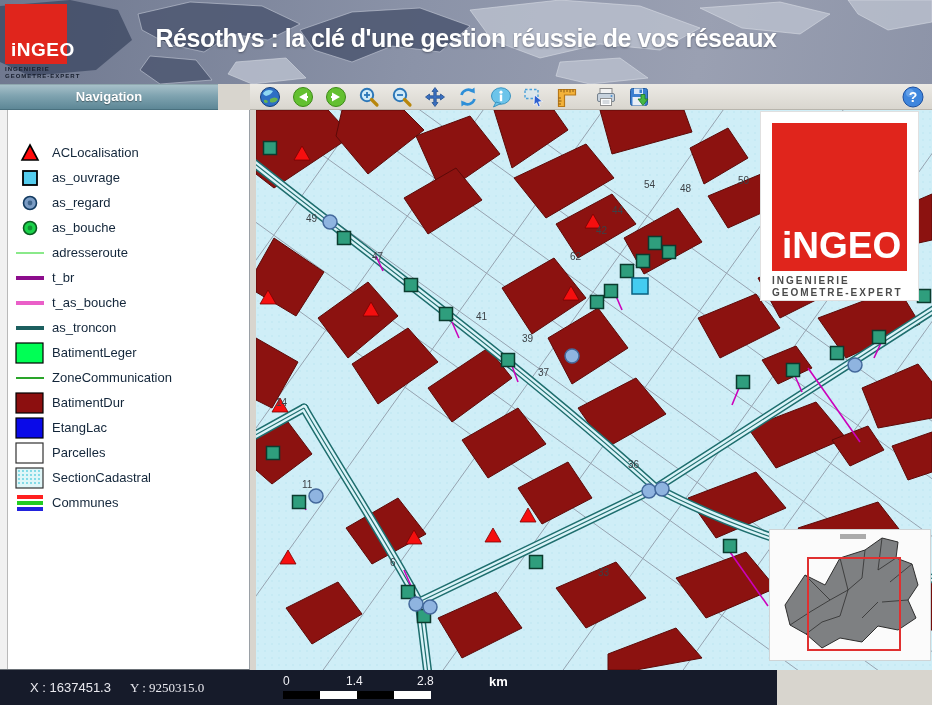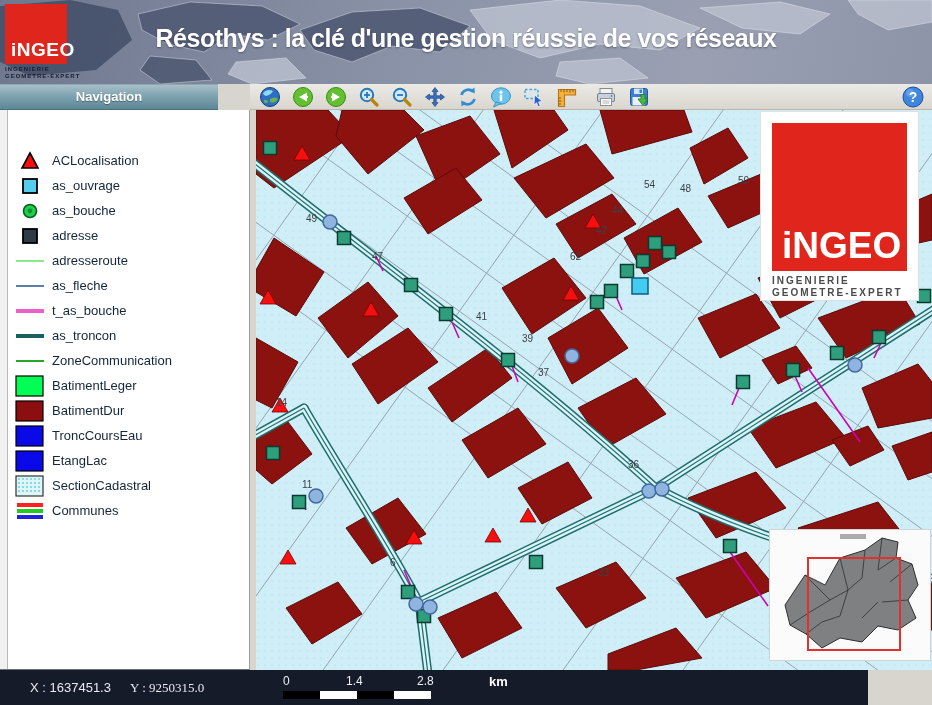--- a/index.html
+++ b/index.html
@@ -30,38 +30,38 @@
              background:linear-gradient(#eceae5,#d9d6cf); border-bottom:1px solid #b8b5ad;
              display:flex; align-items:center; padding-left:8px; gap:9px; }
   .tool-btn { width:24px; height:24px; display:flex; align-items:center; justify-content:center; cursor:pointer; }
   .tool-btn svg { width:22px; height:22px; }
   #help-btn { position:absolute; right:7px; top:0px; }
 
   
   #nav-panel { position:absolute; left:0; top:110px; width:250px; height:560px; background:#ffffff;
                border-right:1px solid #9aa0a6; border-bottom:1px solid #6a7076; overflow:hidden; }
   #panel-splitter { position:absolute; left:0; top:0; width:8px; height:100%; background:#f1f1f1; border-right:1px solid #b9b9b9; }
-  #legend { position:absolute; left:8px; top:30px; right:0;margin-top:8px; }
+  #legend { position:absolute; left:8px; top:30px; right:0; }
   .legend-row { height:25px; display:flex; align-items:center; cursor:pointer; }
   .legend-swatch { width:44px; display:flex; justify-content:center; align-items:center; flex:0 0 44px; }
   .legend-label { color:#13263a; font-size:13px; }
 
   
   #map { position:absolute; left:256px; top:110px; width:676px; height:560px; background:#cfeef7; overflow:hidden; cursor:crosshair; }
   #map > svg { position:absolute; left:0; top:0; }
   #map-logo { position:absolute; left:505px; top:2px; width:157px; height:188px; background:#ffffff;
               box-shadow:0 0 0 1px #e0e0e0; }
   #map-logo .red-sq { position:absolute; left:11px; top:11px; width:135px; height:148px; background:#e0251c; }
   #map-logo .ingeo { position:absolute; left:10px; bottom:4px; color:#fff; font-weight:bold; font-size:37px; letter-spacing:0; }
   #map-logo .sub { position:absolute; left:11px; top:163px; color:#4b4b4b; font-size:10px; font-weight:bold; letter-spacing:2px; line-height:12px; }
   #overview { position:absolute; left:514px; top:420px; width:160px; height:130px; background:#fbfbfb;
               box-shadow:0 0 0 1px #cfd4d6; cursor:pointer; }
 
   
-  #statusbar { position:absolute; left:0; top:670px; width:868px; height:35px; background:#161b2a; color:#e9e9ef; }
+  #statusbar { position:absolute; left:0; top:670px; width:777px; height:35px; background:#161b2a; color:#e9e9ef; }
   #coord-x { position:absolute; left:30px; top:10px; font-size:13px; }
   #coord-y { position:absolute; left:130px; top:10px; font-size:13px;font-family:Liberation Serif, serif; }
   #scale { position:absolute; left:283px; top:4px; width:220px; height:28px; }
   .scale-tick { position:absolute; top:0; font-size:12px; color:#f0f0f5; }
   #scale-unit { position:absolute; left:186px; top:0; font-size:13px; font-weight:bold; color:#ffffff;padding-left:20px; }
   #scale-bar { position:absolute; left:0; top:17px; width:148px; height:8px; background:#ffffff; display:flex; }
   #scale-bar .seg { flex:1; height:100%; }
 </style>
 </head>
 <body>
@@ -220,105 +220,106 @@
           <span class="legend-swatch">
             <svg width="32" height="22" viewBox="0 0 32 22">
               <rect x="9" y="4" width="14" height="14" fill="#55cdee" stroke="#000000" stroke-width="1.8"></rect>
             </svg>
           </span>
           <span class="legend-label">as_ouvrage</span>
         </div>
         <div class="legend-row">
           <span class="legend-swatch">
             <svg width="32" height="22" viewBox="0 0 32 22">
+              <circle cx="16" cy="11" r="6.5" fill="#7b9cc4" stroke="#123a60" stroke-width="1.6"></circle>
+              <circle cx="16" cy="11" r="2.4" fill="#123a60" opacity="0.55"></circle>
+            </svg>
+          </span>
+          <span class="legend-label">as_regard</span>
+        </div>
+        <div class="legend-row">
+          <span class="legend-swatch">
+            <svg width="32" height="22" viewBox="0 0 32 22">
               <circle cx="16" cy="11" r="6.5" fill="#1bd24a" stroke="#0a5c20" stroke-width="1.6"></circle>
               <circle cx="16" cy="11" r="2.4" fill="#0a5c20" opacity="0.55"></circle>
             </svg>
           </span>
           <span class="legend-label">as_bouche</span>
         </div>
         <div class="legend-row">
           <span class="legend-swatch">
             <svg width="32" height="22" viewBox="0 0 32 22">
-              <rect x="9" y="4" width="14" height="14" fill="#2e3d45" stroke="#000000" stroke-width="1.8"></rect>
-            </svg>
-          </span>
-          <span class="legend-label">adresse</span>
-        </div>
-        <div class="legend-row">
-          <span class="legend-swatch">
-            <svg width="32" height="22" viewBox="0 0 32 22">
               <line x1="2" y1="11" x2="30" y2="11" stroke="#8ae98a" stroke-width="2"></line>
             </svg>
           </span>
           <span class="legend-label">adresseroute</span>
         </div>
         <div class="legend-row">
           <span class="legend-swatch">
             <svg width="32" height="22" viewBox="0 0 32 22">
-              <line x1="2" y1="11" x2="30" y2="11" stroke="#5b7fa6" stroke-width="2"></line>
-            </svg>
-          </span>
-          <span class="legend-label">as_fleche</span>
+              <line x1="2" y1="11" x2="30" y2="11" stroke="#8c0d8c" stroke-width="4"></line>
+            </svg>
+          </span>
+          <span class="legend-label">t_br</span>
         </div>
         <div class="legend-row">
           <span class="legend-swatch">
             <svg width="32" height="22" viewBox="0 0 32 22">
               <line x1="2" y1="11" x2="30" y2="11" stroke="#ea5fc8" stroke-width="4"></line>
             </svg>
           </span>
           <span class="legend-label">t_as_bouche</span>
         </div>
         <div class="legend-row">
           <span class="legend-swatch">
             <svg width="32" height="22" viewBox="0 0 32 22">
               <line x1="2" y1="11" x2="30" y2="11" stroke="#1c5f5f" stroke-width="4"></line>
             </svg>
           </span>
           <span class="legend-label">as_troncon</span>
         </div>
         <div class="legend-row">
           <span class="legend-swatch">
             <svg width="32" height="22" viewBox="0 0 32 22">
+              <rect x="2" y="1" width="27" height="20" fill="#00ff55" stroke="#000000" stroke-width="1.2"></rect>
+            </svg>
+          </span>
+          <span class="legend-label">BatimentLeger</span>
+        </div>
+        <div class="legend-row">
+          <span class="legend-swatch">
+            <svg width="32" height="22" viewBox="0 0 32 22">
               <line x1="2" y1="11" x2="30" y2="11" stroke="#2aa52a" stroke-width="2"></line>
             </svg>
           </span>
           <span class="legend-label">ZoneCommunication</span>
         </div>
         <div class="legend-row">
           <span class="legend-swatch">
             <svg width="32" height="22" viewBox="0 0 32 22">
-              <rect x="2" y="1" width="27" height="20" fill="#00ff55" stroke="#000000" stroke-width="1.2"></rect>
-            </svg>
-          </span>
-          <span class="legend-label">BatimentLeger</span>
-        </div>
-        <div class="legend-row">
-          <span class="legend-swatch">
-            <svg width="32" height="22" viewBox="0 0 32 22">
               <rect x="2" y="1" width="27" height="20" fill="#8c0f0f" stroke="#000000" stroke-width="1.2"></rect>
             </svg>
           </span>
           <span class="legend-label">BatimentDur</span>
         </div>
         <div class="legend-row">
           <span class="legend-swatch">
             <svg width="32" height="22" viewBox="0 0 32 22">
               <rect x="2" y="1" width="27" height="20" fill="#0a0ae8" stroke="#000000" stroke-width="1.2"></rect>
             </svg>
           </span>
-          <span class="legend-label">TroncCoursEau</span>
-        </div>
-        <div class="legend-row">
-          <span class="legend-swatch">
-            <svg width="32" height="22" viewBox="0 0 32 22">
-              <rect x="2" y="1" width="27" height="20" fill="#0a0ae8" stroke="#000000" stroke-width="1.2"></rect>
-            </svg>
-          </span>
           <span class="legend-label">EtangLac</span>
+        </div>
+        <div class="legend-row">
+          <span class="legend-swatch">
+            <svg width="32" height="22" viewBox="0 0 32 22">
+              <rect x="2" y="1" width="27" height="20" fill="#ffffff" stroke="#333333" stroke-width="1.2"></rect>
+            </svg>
+          </span>
+          <span class="legend-label">Parcelles</span>
         </div>
         <div class="legend-row">
           <span class="legend-swatch">
             <svg width="32" height="22" viewBox="0 0 32 22">
               <rect x="2" y="1" width="27" height="20" fill="#dff6f8" stroke="#333333" stroke-width="1.2"></rect>
               <circle cx="5" cy="4" r="0.9" fill="#58cede"></circle>
               <circle cx="9" cy="4" r="0.9" fill="#58cede"></circle>
               <circle cx="13" cy="4" r="0.9" fill="#58cede"></circle>
               <circle cx="17" cy="4" r="0.9" fill="#58cede"></circle>
               <circle cx="21" cy="4" r="0.9" fill="#58cede"></circle>

